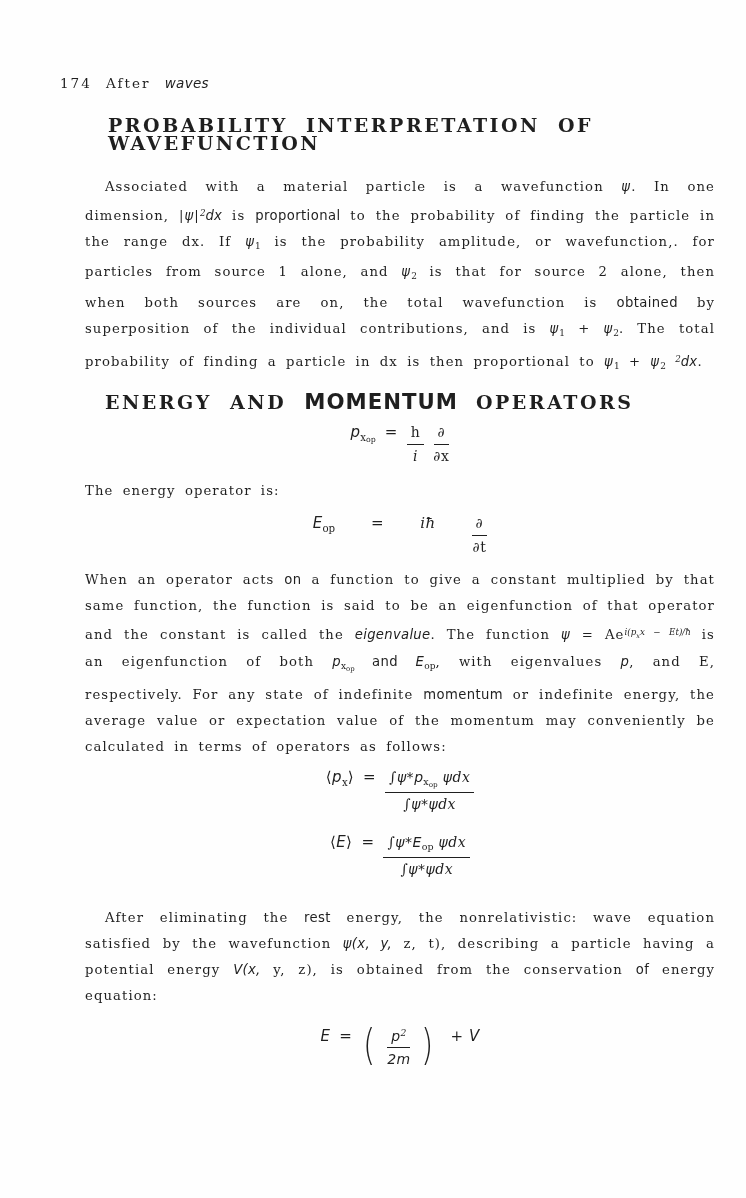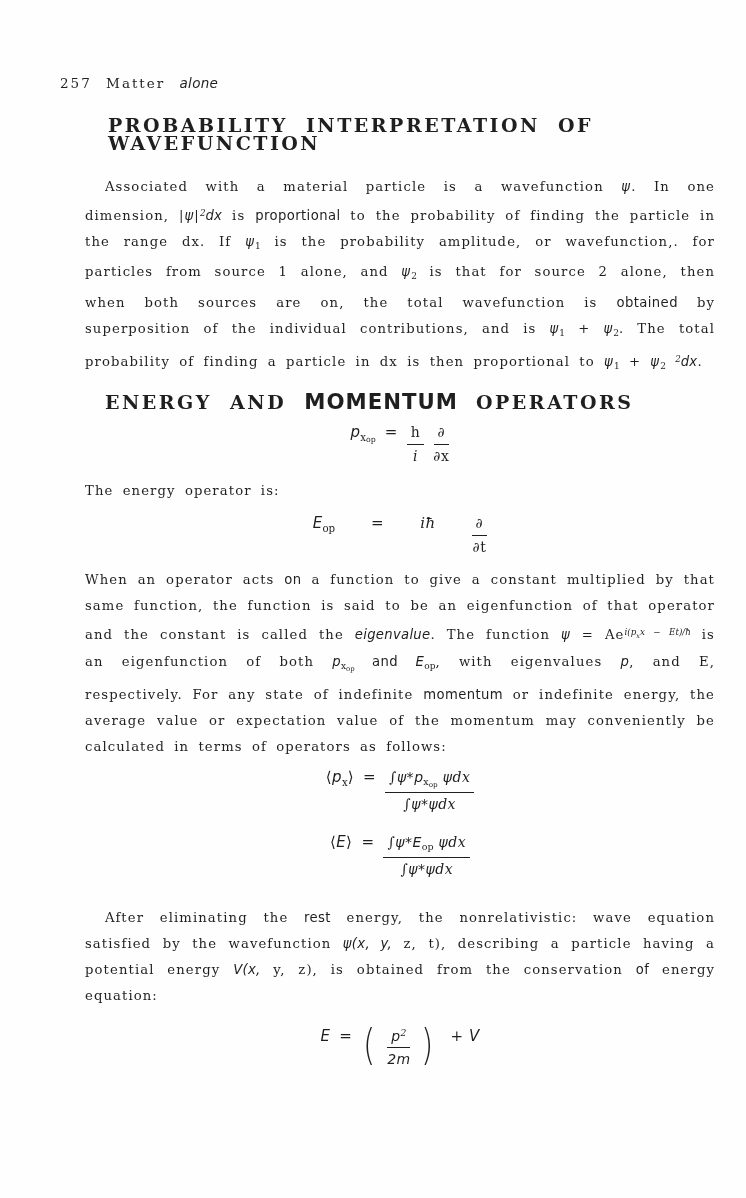--- a/index.html
+++ b/index.html
@@ -92,21 +92,21 @@
     line-height:0.9;
     transform:scaleX(0.75);
   }
   .eq-part { white-space:pre; }
 </style>
 </head>
 <body>
 
 <div class="page">
 
-  <div class="running-head"><span class="seg-n">257</span><span class="seg-n">  Matter </span><span class="seg-hwi">alone</span></div>
+  <div class="running-head"><span class="seg-n">174</span><span class="seg-n">  After </span><span class="seg-hwi">waves</span></div>
 
   <div class="heading h1"><span class="seg-n">PROBABILITY INTERPRETATION OF WAVEFUNCTION</span></div>
 
   <p class="para p1"><span class="seg-n">Associated with a material particle is a wavefunction </span><span class="seg-psi">ψ</span><span class="seg-n">. In one dimension, </span><span class="seg-n">|</span><span class="seg-psi">ψ</span><span class="seg-n">|</span><span class="seg-sup">2</span><span class="seg-hwi">dx</span><span class="seg-n"> is </span><span class="seg-hw">proportional</span><span class="seg-n"> to the probability of finding the particle in the range dx. If </span><span class="seg-psi">ψ</span><span class="seg-sub">1</span><span class="seg-n"> is the probability amplitude, or wavefunction,. for particles from source 1 alone, and </span><span class="seg-psi">ψ</span><span class="seg-sub">2</span><span class="seg-n"> is that for source 2 alone, then when both sources are on, the total wavefunction is </span><span class="seg-hw">obtained</span><span class="seg-n"> by superposition of the individual contributions, and is </span><span class="seg-psi">ψ</span><span class="seg-sub">1</span><span class="seg-n"> + </span><span class="seg-psi">ψ</span><span class="seg-sub">2</span><span class="seg-n">. The total probability of finding a particle in dx is then proportional to  </span><span class="seg-psi">ψ</span><span class="seg-sub">1</span><span class="seg-n"> + </span><span class="seg-psi">ψ</span><span class="seg-sub">2</span><span class="seg-n"> </span><span class="seg-sup">2</span><span class="seg-hwi">dx</span><span class="seg-n">.</span></p>
 
   <div class="heading h2"><span class="seg-n">ENERGY AND </span><span class="seg-hwb">MOMENTUM</span><span class="seg-n"> OPERATORS</span></div>
 
 
   <div class="equation eq1">
     <span class="eq-part"><span class="seg-hwi">p</span><span class="seg-sub">x</span><span class="seg-ssub">op</span></span>

